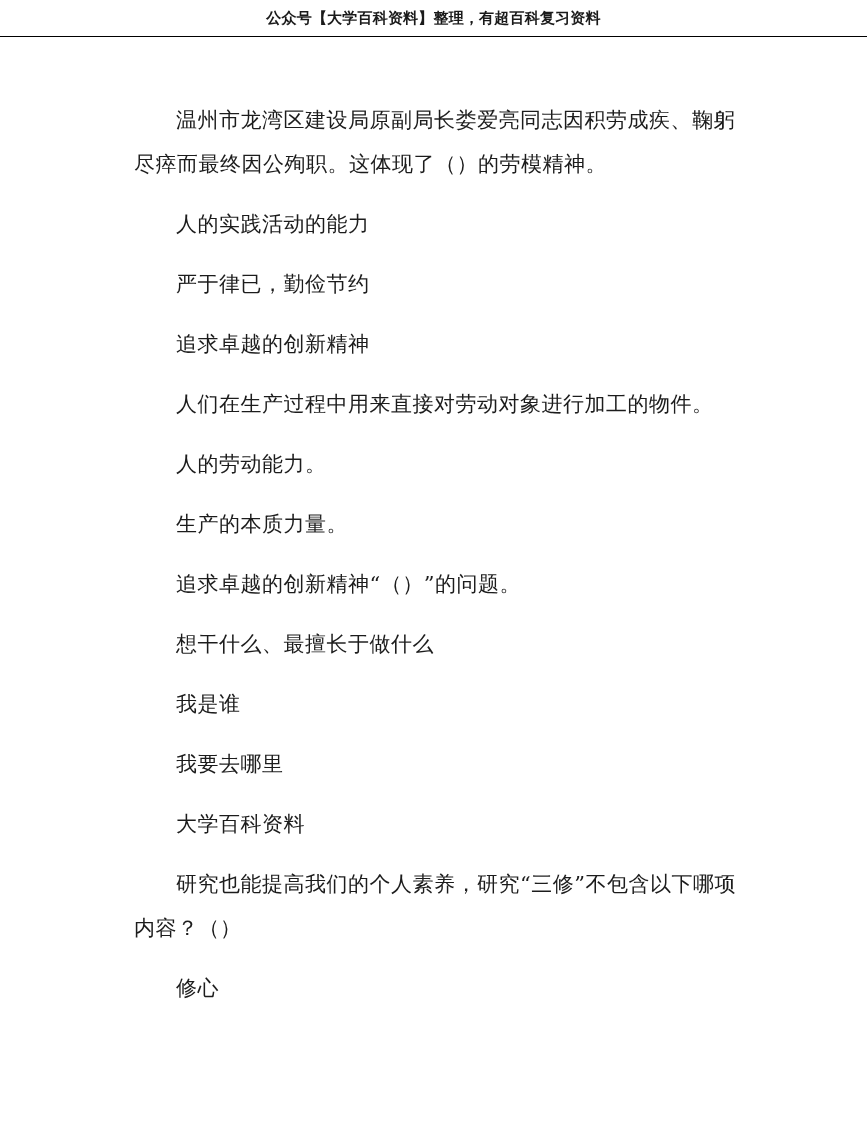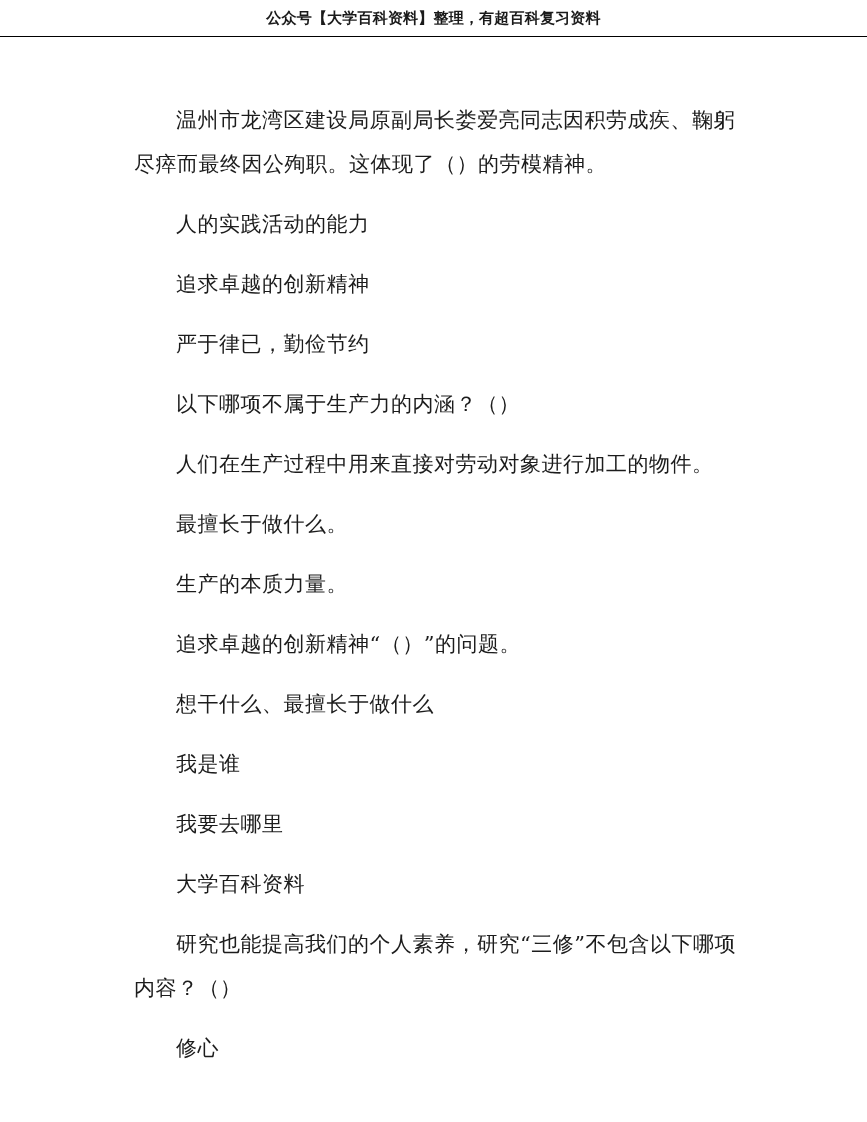--- a/index.html
+++ b/index.html
@@ -66,25 +66,24 @@
 <body>
 
 <div class="page">
 
   <div class="header-banner">公众号【大学百科资料】整理，有超百科复习资料</div>
   <div class="header-rule"></div>
 
   <div class="doc-body">
     <p class="para">温州市龙湾区建设局原副局长娄爱亮同志因积劳成疾、鞠躬尽瘁而最终因公殉职。这体现了（）的劳模精神。</p>
     <p class="para">人的实践活动的能力</p>
+    <p class="para">严于律已，勤俭节约</p>
     <p class="para">追求卓越的创新精神</p>
-    <p class="para">严于律已，勤俭节约</p>
-    <p class="para">以下哪项不属于生产力的内涵？（）</p>
     <p class="para">人们在生产过程中用来直接对劳动对象进行加工的物件。</p>
-    <p class="para">最擅长于做什么。</p>
+    <p class="para">人的劳动能力。</p>
     <p class="para">生产的本质力量。</p>
     <p class="para">追求卓越的创新精神“（）”的问题。</p>
     <p class="para">想干什么、最擅长于做什么</p>
     <p class="para">我是谁</p>
     <p class="para">我要去哪里</p>
     <p class="para">大学百科资料</p>
     <p class="para">研究也能提高我们的个人素养，研究“三修”不包含以下哪项内容？（）</p>
     <p class="para">修心</p>
   </div>
 

